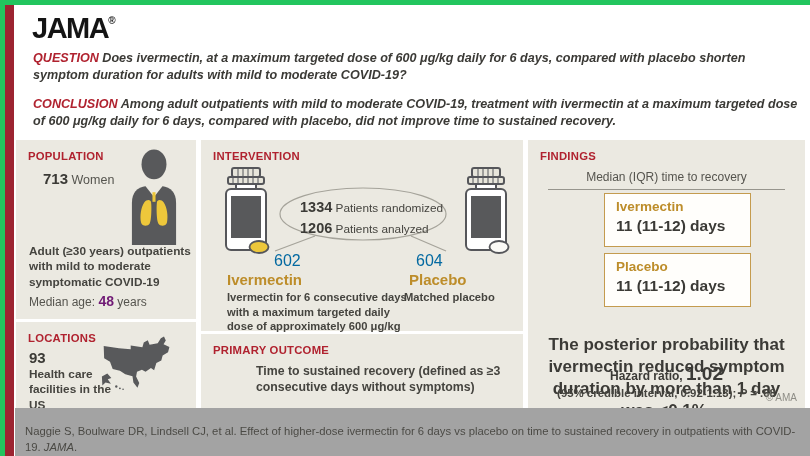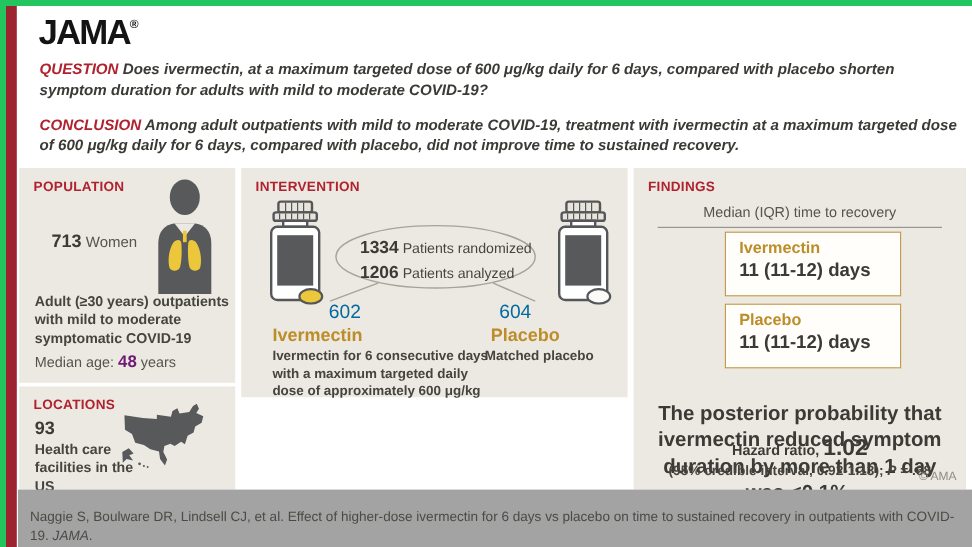--- a/index.html
+++ b/index.html
@@ -22,21 +22,21 @@
   
   .panel{position:absolute;background:#ebe9e1;}
   .panel-h{position:absolute;left:12px;top:10px;margin:0;font-size:11.3px;
            font-weight:bold;color:#b0222f;letter-spacing:.25px;}
   .p-pop{left:11px;top:135px;width:180px;height:179px;}
   .p-loc{left:11px;top:317px;width:180px;height:86px;}
   .p-int{left:196px;top:135px;width:322px;height:191px;}
   .p-out{left:196px;top:329px;width:322px;height:74px;}
   .p-fin{left:523px;top:135px;width:277px;height:268px;}
   
-  .pop-counts{position:absolute;left:27px;top:51px;font-size:12.5px;color:#55544e;line-height:1.5;}
+  .pop-counts{position:absolute;left:27px;top:28px;font-size:12.5px;color:#55544e;line-height:1.5;}
   .pop-counts .num{font-size:15px;font-weight:bold;color:#3b3a36;}
   .person-icon{position:absolute;right:15px;top:9px;}
   .pop-desc{position:absolute;left:13px;top:104px;width:162px;font-size:11.8px;
             font-weight:bold;color:#45443f;line-height:1.3;}
   .pop-age{position:absolute;left:13px;top:153px;font-size:12px;color:#55544e;}
   .pop-age .num{font-size:14px;font-weight:bold;color:#701a75;}
   
   .loc-count{position:absolute;left:13px;top:27px;font-size:15px;font-weight:bold;color:#3b3a36;}
   .loc-desc{position:absolute;left:13px;top:45px;width:100px;font-size:11.8px;
             font-weight:bold;color:#45443f;line-height:1.3;}
@@ -200,20 +200,24 @@
       <div class="name">Ivermectin</div>
       <div class="desc">Ivermectin for 6 consecutive days with a maximum targeted daily dose of approximately 600 μg/kg</div>
     </div>
     <div class="arm arm2">
       <div class="count">604</div>
       <div class="name">Placebo</div>
       <div class="desc">Matched placebo</div>
     </div>
   </div>
 
+  <div class="panel p-out">
+    <h3 class="panel-h">PRIMARY OUTCOME</h3>
+    <div class="out-text">Time to sustained recovery (defined as ≥3 consecutive days without symptoms)</div>
+  </div>
 
   <div class="panel p-fin">
     <h3 class="panel-h">FINDINGS</h3>
     <div class="fin-sub">Median (IQR) time to recovery</div>
     <div class="fin-rule"></div>
 
     <div class="fin-box fin-box1">
       <div class="name">Ivermectin</div>
       <div class="value">11 (11-12) days</div>
     </div>

